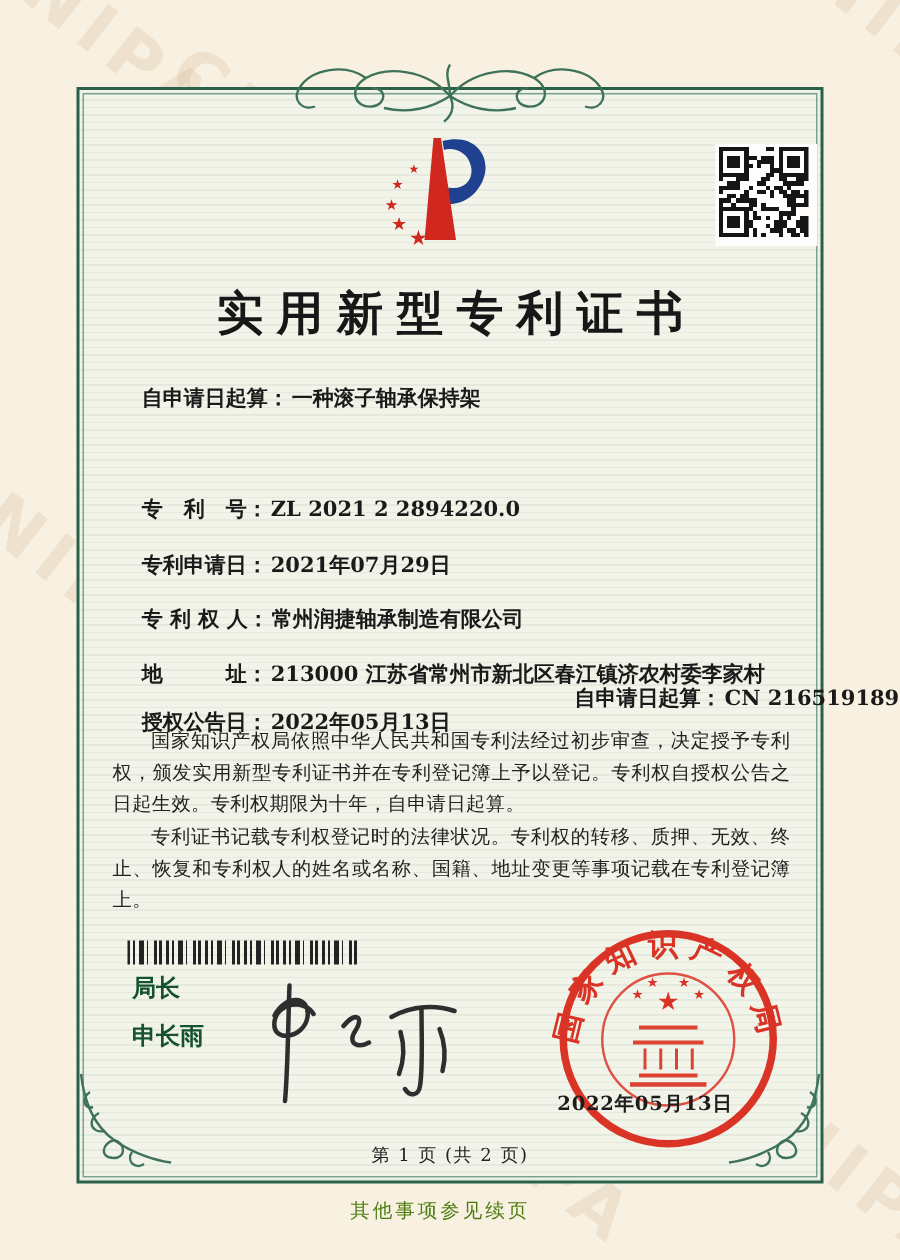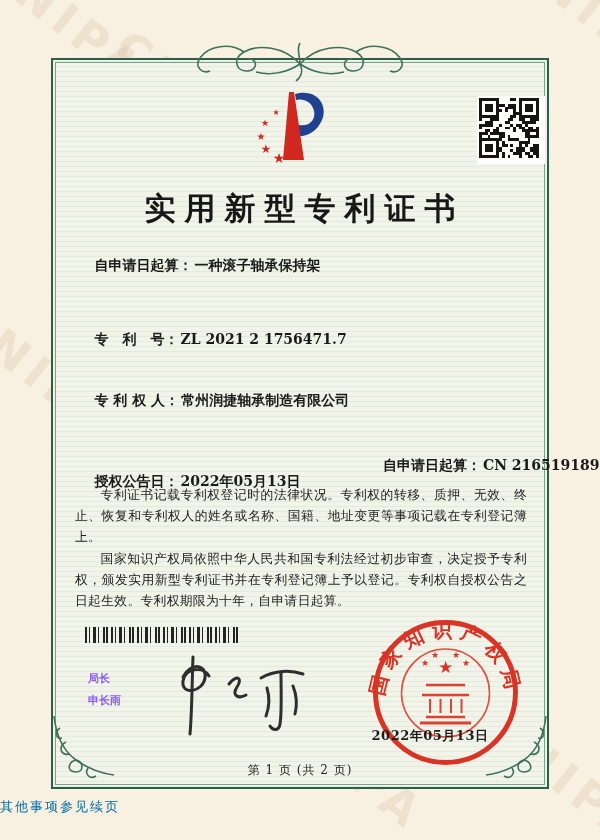--- a/index.html
+++ b/index.html
@@ -66,36 +66,36 @@
   .barcode{
     position:absolute;left:85px;top:627px;width:153px;height:16px;z-index:4;
     background:repeating-linear-gradient(90deg,
       #232323 0 2px, transparent 2px 4px,
       #232323 4px 5px, transparent 5px 8px,
       #232323 8px 11px, transparent 11px 13px,
       #232323 13px 14px, transparent 14px 18px,
       #232323 18px 20px, transparent 20px 21px,
       #232323 21px 23px, transparent 23px 26px);
   }
-  .director{position:absolute;left:88px;top:668px;z-index:4;
-    font-size:11px;font-weight:bold;line-height:2.0;color:#8b5cf6;}
+  .director{position:absolute;left:88px;top:643px;z-index:4;
+    font-size:16px;font-weight:bold;line-height:2.0;color:#14532d;}
   .sig{position:absolute;left:143px;top:652px;z-index:5;}
   .seal{position:absolute;left:368px;top:615px;z-index:4;opacity:0.95;}
   .seal-date{
     position:absolute;left:355px;top:727px;width:150px;z-index:6;
     text-align:center;font-size:13px;font-weight:bold;
     letter-spacing:0.5px;color:#1c1c1c;
   }
   .page-info{
     position:absolute;left:0;right:0;top:762px;z-index:4;
     text-align:center;font-size:12px;letter-spacing:1px;color:#222;
   }
   .cont-note{
     position:absolute;left:0;right:13px;top:798px;z-index:4;
-    font-size:13px;letter-spacing:2px;color:#0369a1;
+    text-align:center;font-size:13px;letter-spacing:2px;color:#4d7c0f;
   }
 </style>
 </head>
 <body>
 
 <div class="page">
 
   <div class="wm" style="left:-30px;top:-8px">CNIPA</div>
   <div class="wm" style="left:100px;top:72px">CNIPA</div>
   <div class="wm" style="left:330px;top:232px">CNIPA</div>
@@ -392,33 +392,39 @@
         <rect x="20" y="20" width="1" height="1" fill="#151515"></rect>
       </svg>
   </div>
 
   <div class="title">实用新型专利证书</div>
 
   <div class="frow" style="top:241px">
     <span class="flabel">自申请日起算：</span><span class="fvalue">一种滚子轴承保持架</span>
   </div>
   <div class="frow" style="top:315px">
-    <span class="flabel">专　利　号：</span><span class="fvalue">ZL 2021 2 1756471.7</span>
-  </div>
-  <div class="frow" style="top:376px">
+    <span class="flabel">专　利　号：</span><span class="fvalue">ZL 2021 2 2894220.0</span>
+  </div>
+  <div class="frow" style="top:352px">
+    <span class="flabel">专利申请日：</span><span class="fvalue">2021年07月29日</span>
+  </div>
+  <div class="frow" style="top:388px">
     <span class="flabel">专 利 权 人：</span><span class="fvalue">常州润捷轴承制造有限公司</span>
+  </div>
+  <div class="frow" style="top:425px">
+    <span class="flabel">地　　　址：</span><span class="fvalue">213000 江苏省常州市新北区春江镇济农村委李家村</span>
   </div>
   <div class="frow" style="top:457px">
     <span class="flabel">授权公告日：</span><span class="fvalue">2022年05月13日</span>
     <span class="frow2"><span class="flabel">自申请日起算：</span><span class="fvalue">CN 216519189 U</span></span>
   </div>
 
   <div class="paras">
+    <p>国家知识产权局依照中华人民共和国专利法经过初步审查，决定授予专利权，颁发实用新型专利证书并在专利登记簿上予以登记。专利权自授权公告之日起生效。专利权期限为十年，自申请日起算。</p>
     <p>专利证书记载专利权登记时的法律状况。专利权的转移、质押、无效、终止、恢复和专利权人的姓名或名称、国籍、地址变更等事项记载在专利登记簿上。</p>
-    <p>国家知识产权局依照中华人民共和国专利法经过初步审查，决定授予专利权，颁发实用新型专利证书并在专利登记簿上予以登记。专利权自授权公告之日起生效。专利权期限为十年，自申请日起算。</p>
   </div>
 
   <div class="barcode"></div>
 
   <div class="director">
     <div>局长</div>
     <div>申长雨</div>
   </div>
   <svg class="sig" width="180" height="88" viewBox="0 0 180 88">
     <g fill="none" stroke="#2e2e2e" stroke-width="3" stroke-linecap="round">

